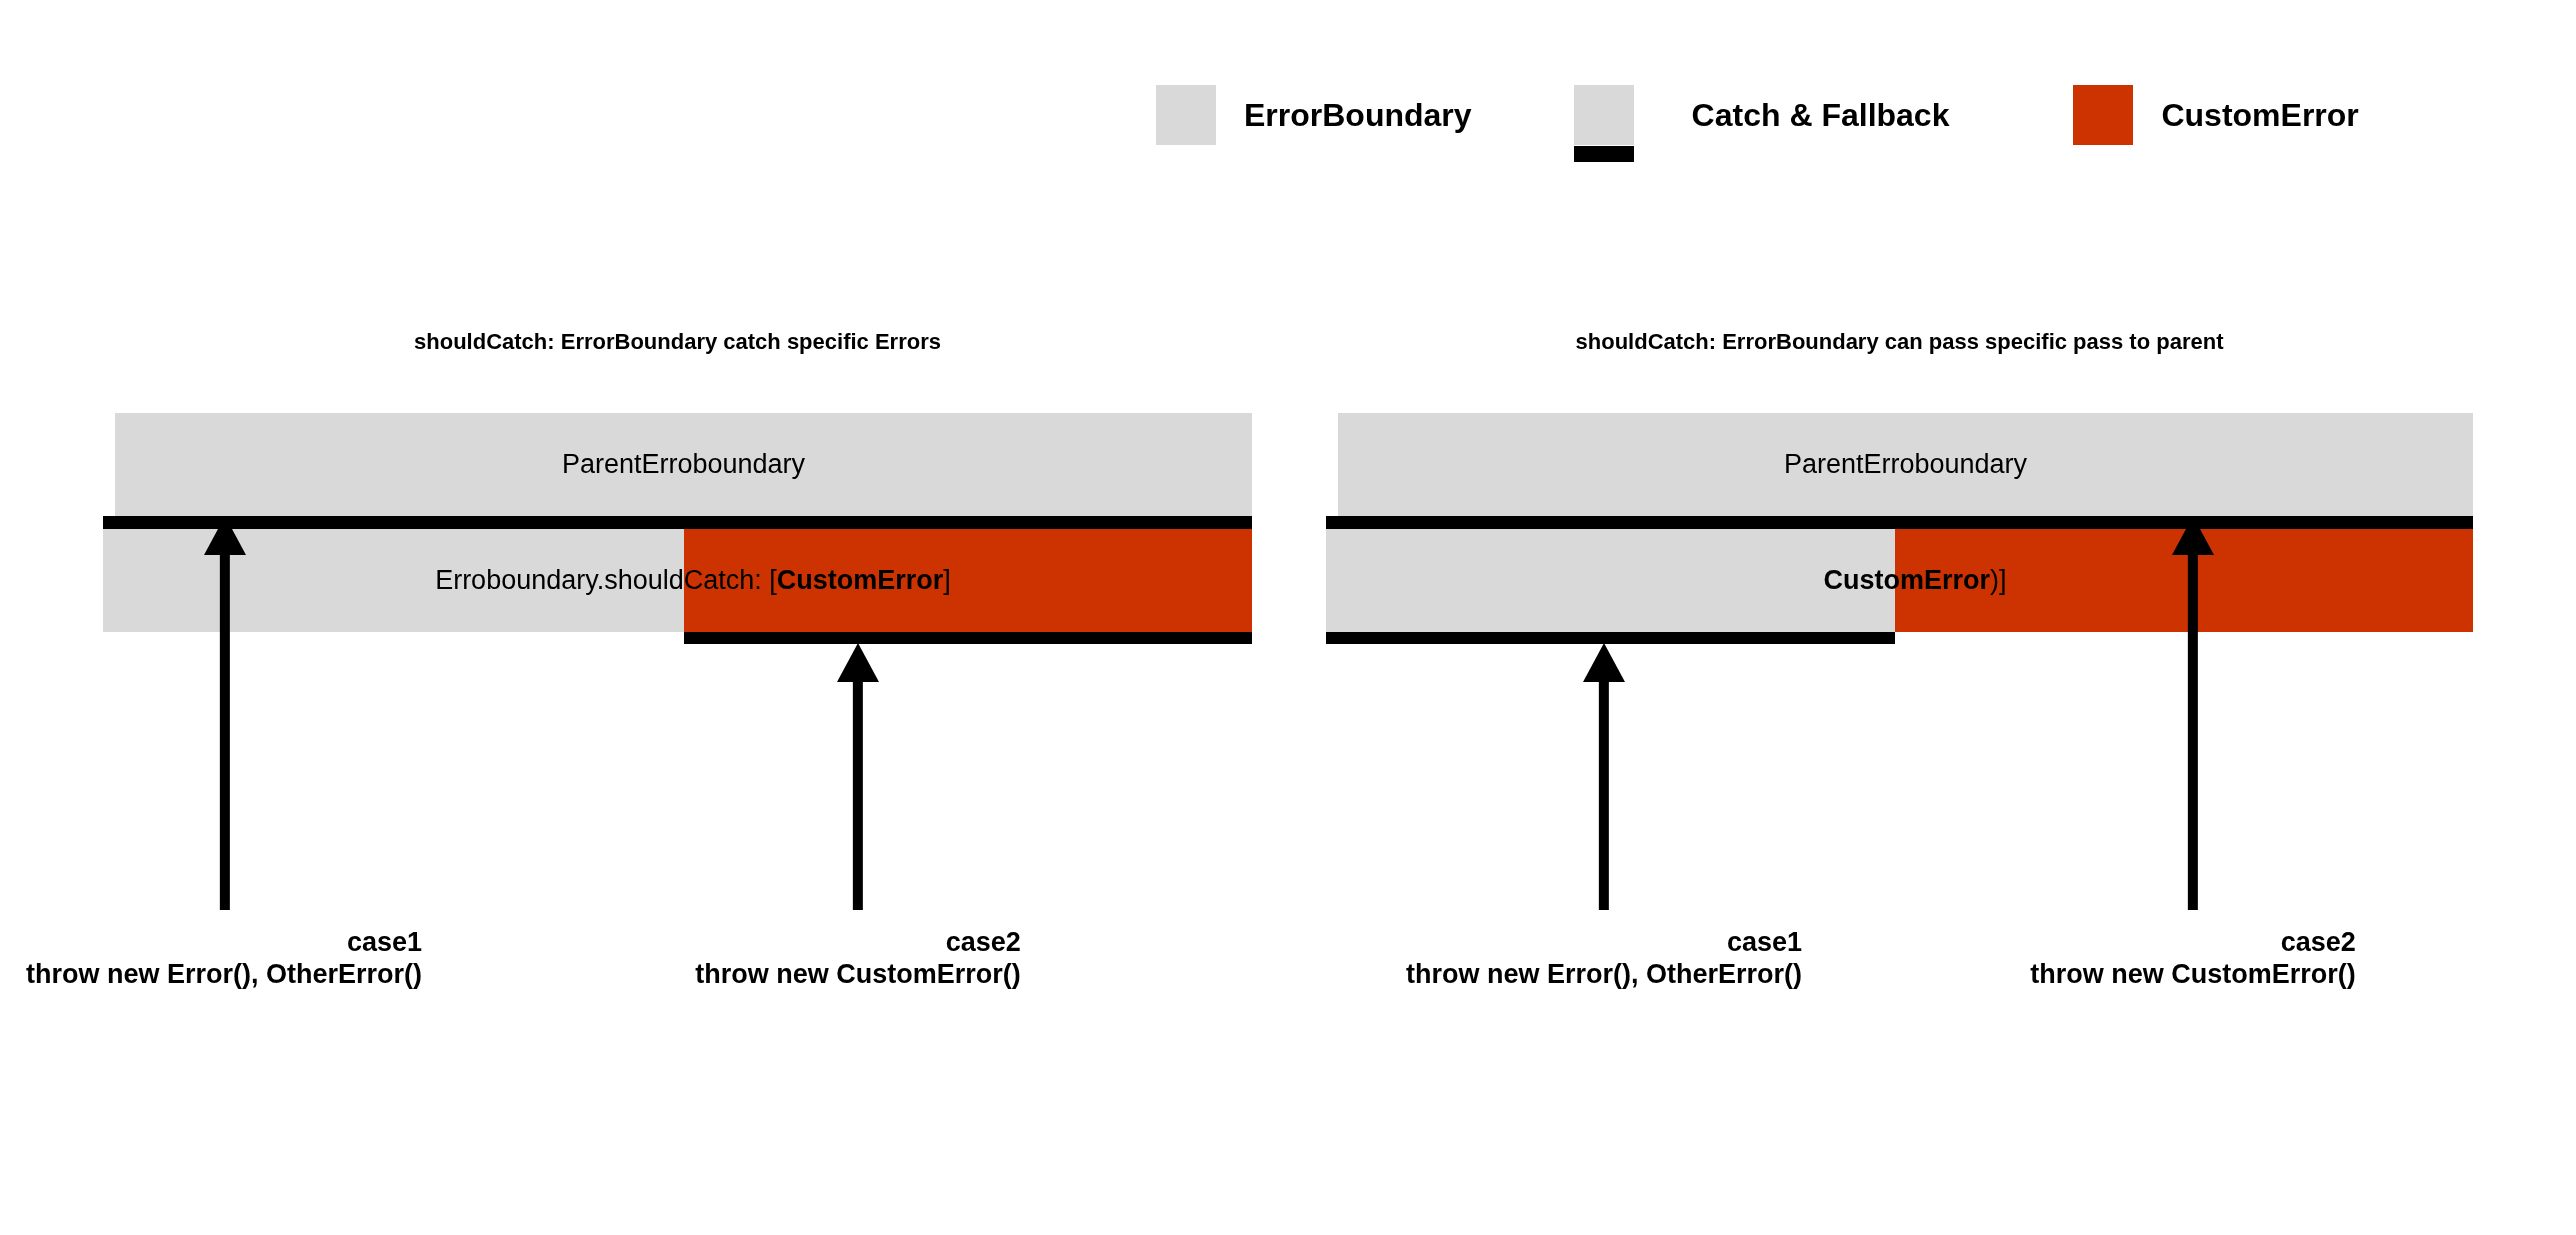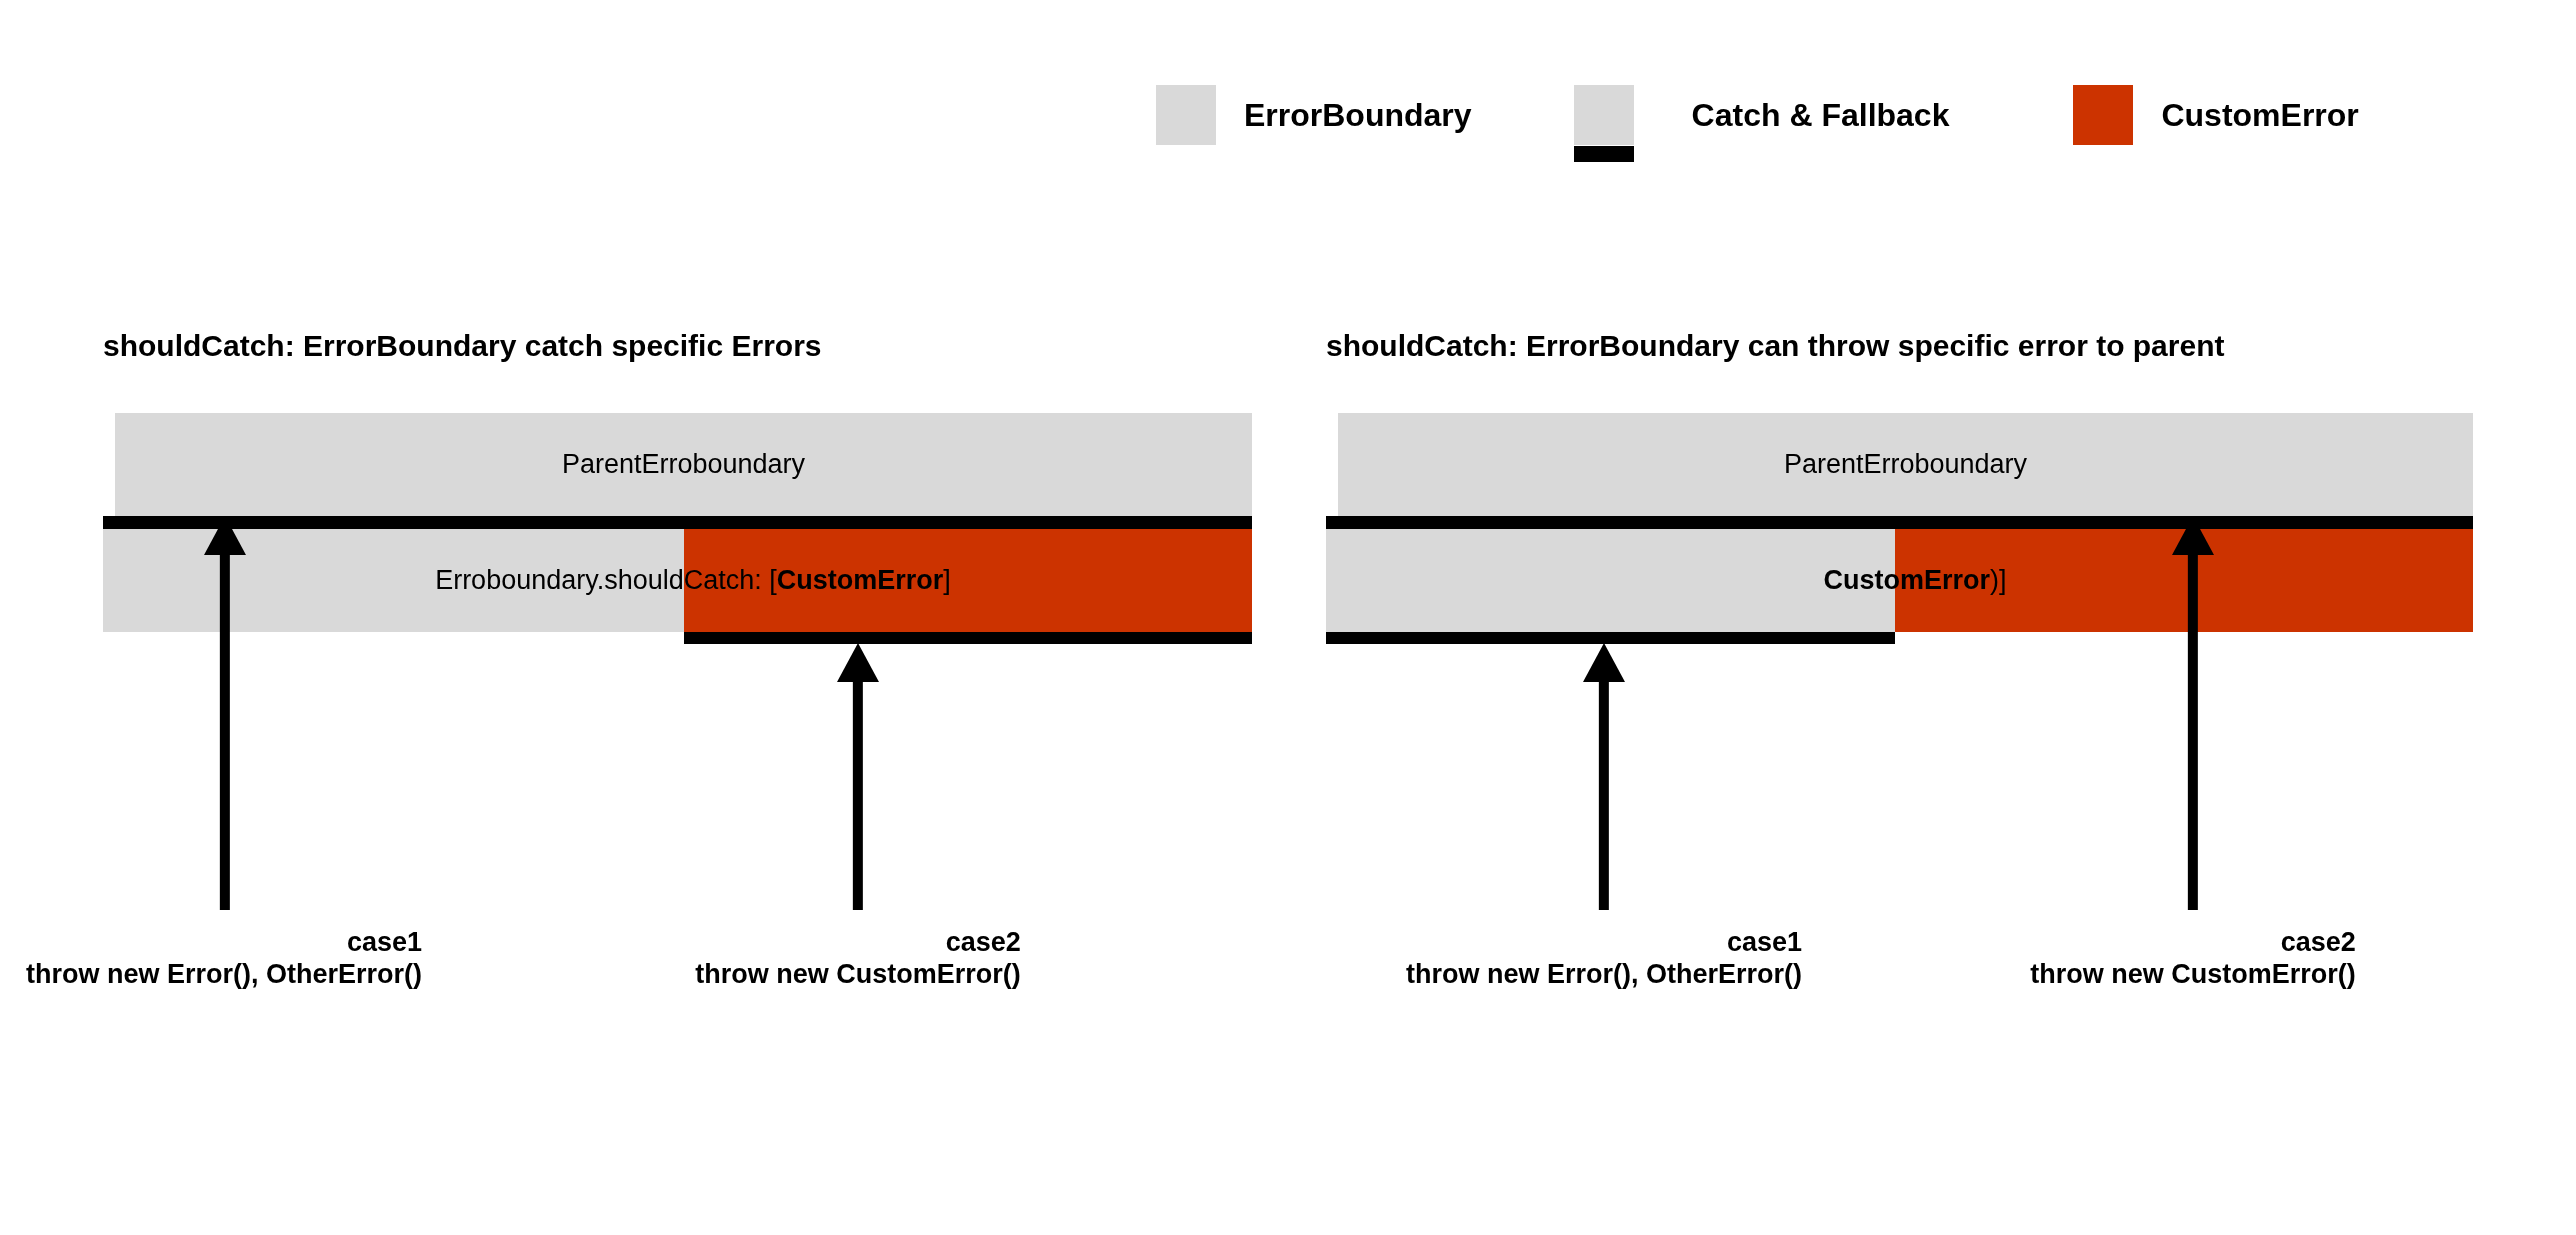--- a/index.html
+++ b/index.html
@@ -65,23 +65,23 @@
 
   
   .panel {
     position: absolute;
     top: 331px;
   }
   .panel.left  { left: 103px;  width: 1149px; }
   .panel.right { left: 1326px; width: 1147px; }
 
   .panel-title {
-    font-size: 30px;
+    font-size: 22px;
     font-weight: bold;
-    text-align: left;
+    text-align: center;
     line-height: 1;
     height: 39px;
     white-space: nowrap;
   }
 
   .boundary {
     position: relative;
     margin-top: 43px;
   }
 
@@ -251,21 +251,21 @@
       <div class="case-label" style="left:755px; top:514px;">
         <div>case2</div>
         <div>throw new CustomError()</div>
       </div>
 
     </div>
   </div>
 
   <div class="panel right">
 
-    <div class="panel-title">shouldCatch: ErrorBoundary can throw specific error to parent</div>
+    <div class="panel-title">shouldCatch: ErrorBoundary can pass specific pass to parent</div>
 
     <div class="boundary">
 
       <div class="parent-box">
         <span class="parent-label">ParentErroboundary</span>
       </div>
       <div class="catch-bar"></div>
 
       <div class="child-row">
         <div class="child-cell gray" style="width:569px;">

